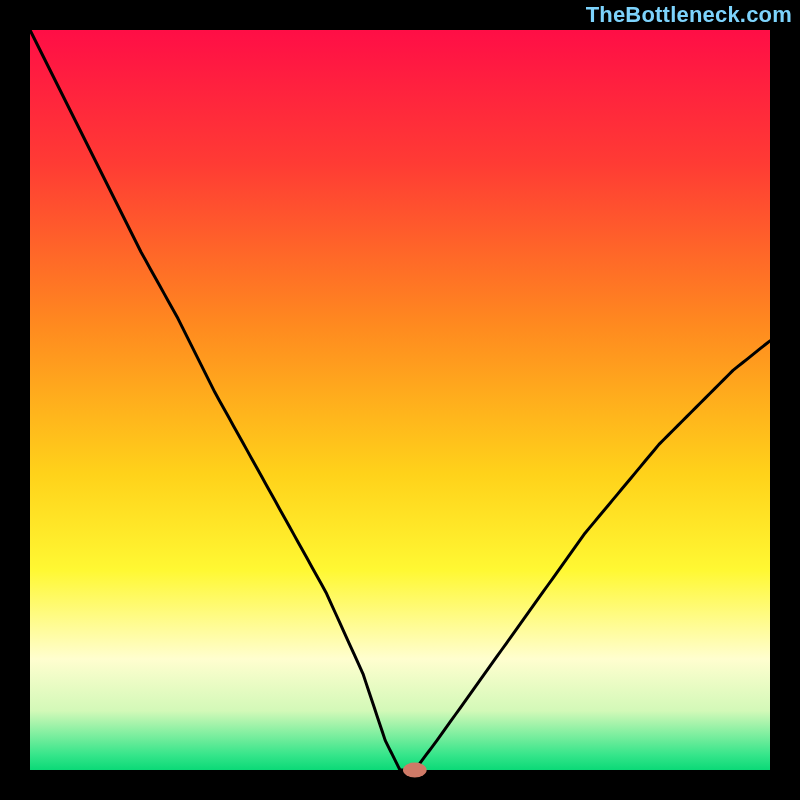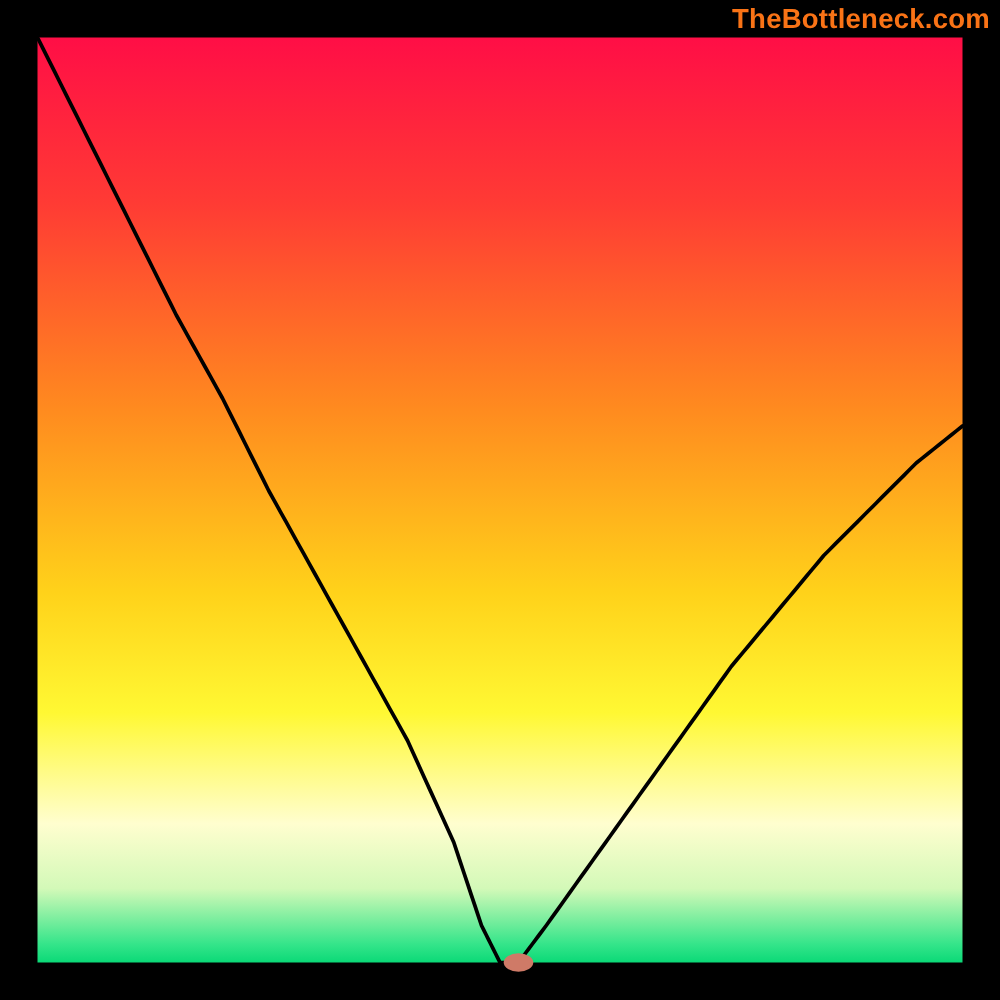--- a/index.html
+++ b/index.html
@@ -19,21 +19,21 @@
   svg {
     display: block;
   }
   .watermark {
     position: absolute;
     top: 2px;
     right: 8px;
     font-family: Arial, Helvetica, sans-serif;
     font-size: 22px;
     font-weight: 600;
-    color: #f97316;
+    color: #7dd3fc;
     letter-spacing: 0.2px;
   }
 </style>
 </head>
 <body>
 
 <div class="stage">
   <svg id="chart-svg" width="800" height="800" viewBox="0 0 800 800">
     <defs>
       <linearGradient id="bg-grad" x1="0" y1="0" x2="0" y2="1">

